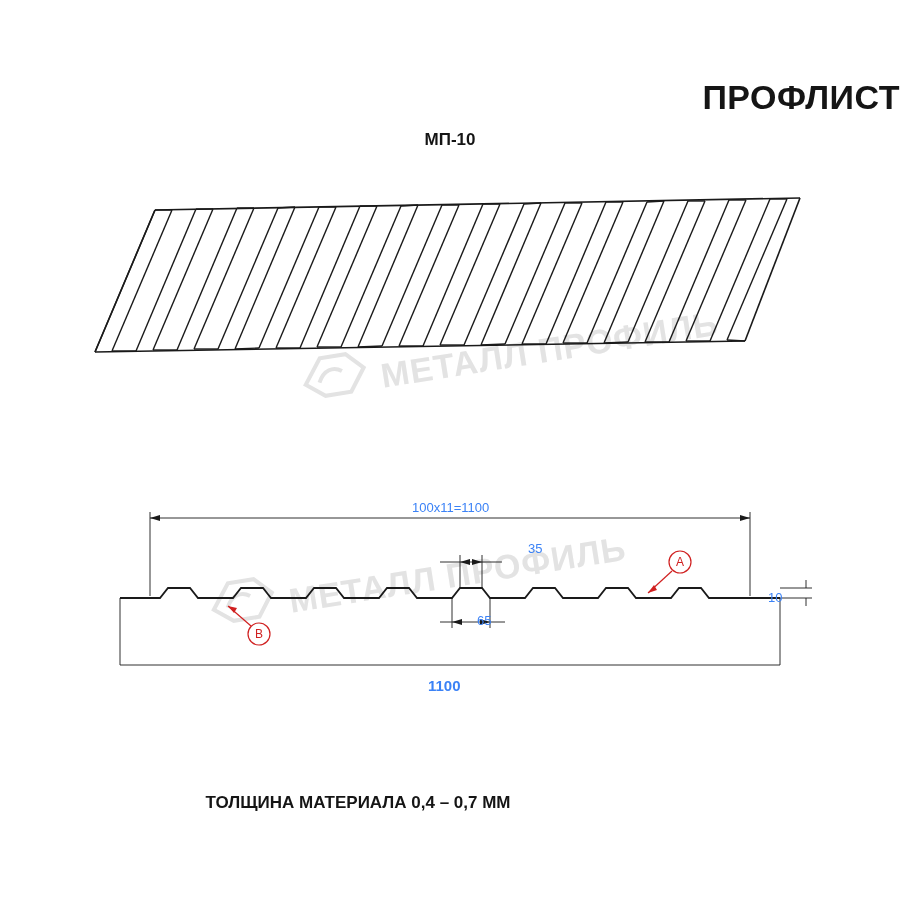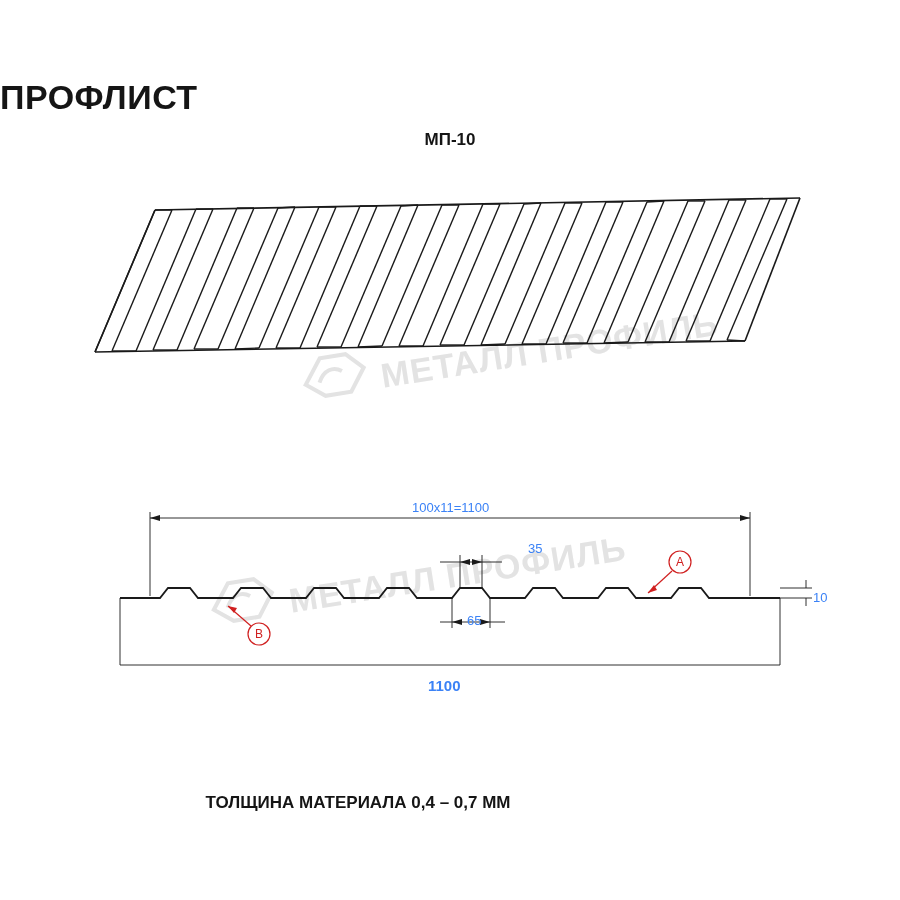--- a/index.html
+++ b/index.html
@@ -19,21 +19,21 @@
     position: absolute;
     left: 0; top: 0;
     width: 900px;
     height: 900px;
   }
   .title {
     position: absolute;
     left: 0;
     top: 78px;
     width: 900px;
-    text-align: left;
+    text-align: right;
     font-size: 34px;
     font-weight: bold;
     letter-spacing: 0.5px;
     color: #151515;
   }
   .subtitle {
     position: absolute;
     left: 0;
     top: 130px;
     width: 900px;
@@ -233,23 +233,23 @@
   </g>
 </svg>
 
 <div class="title">ПРОФЛИСТ</div>
 <div class="subtitle">МП-10</div>
 
 <div class="dim-label" style="left:412px; top:500px;">100x11=1100</div>
 
 <div class="dim-label" style="left:508px; top:541px;margin-left:20px;">35</div>
 
-<div class="dim-label" style="left:467px; top:613px;">65</div>
-
-<div class="dim-label" style="left:813px; top:590px;">10</div>
+<div class="dim-label" style="left:477px; top:613px;">65</div>
+
+<div class="dim-label" style="left:768px; top:590px;">10</div>
 
 <div class="dim-label" style="left:428px; top:677px; font-size:15px; font-weight:bold;">1100</div>
 
 <div class="callout-label" style="left:676px; top:555px;">A</div>
 
 <div class="callout-label" style="left:255px; top:627px;">B</div>
 
 <div class="footnote">ТОЛЩИНА МАТЕРИАЛА 0,4 – 0,7 ММ</div>
 
 </body></html>

